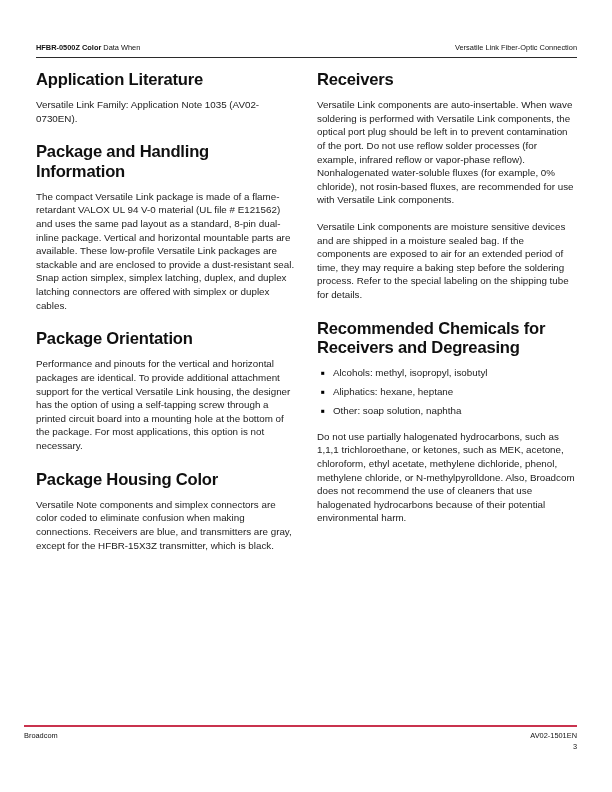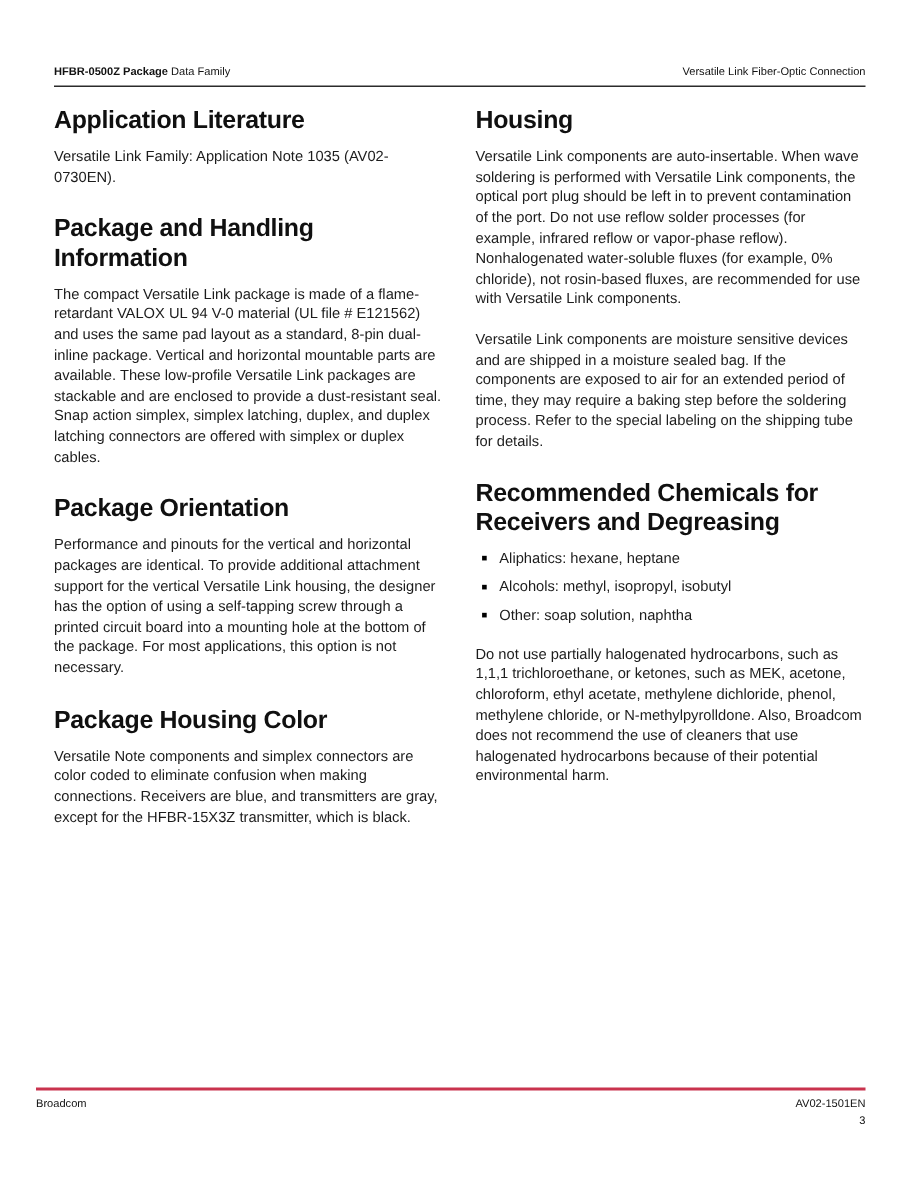--- a/index.html
+++ b/index.html
@@ -51,21 +51,21 @@
     font-size:7.4px;color:#111;margin-top:3.5px;}
   .footer-pagenum{text-align:right;font-size:7.4px;color:#111;margin-top:2.5px;}
 </style>
 </head>
 <body>
 
 <div class="page">
 
   <div class="header">
     <div class="header-row">
-      <span class="header-left"><span class="bold">HFBR-0500Z Package</span><span> Data Family</span></span>
+      <span class="header-left"><span class="bold">HFBR-0500Z Color</span><span> Data When</span></span>
       <span class="header-right">Versatile Link Fiber-Optic Connection</span>
     </div>
     <div class="header-rule"></div>
   </div>
 
   <div class="columns">
 
     <div class="col">
 
       <h2>Application Literature</h2>
@@ -77,33 +77,33 @@
       <h2>Package Orientation</h2>
       <p>Performance and pinouts for the vertical and horizontal packages are identical. To provide additional attachment support for the vertical Versatile Link housing, the designer has the option of using a self-tapping screw through a printed circuit board into a mounting hole at the bottom of the package. For most applications, this option is not necessary.</p>
 
       <h2>Package Housing Color</h2>
       <p>Versatile Note components and simplex connectors are color coded to eliminate confusion when making connections. Receivers are blue, and transmitters are gray, except for the HFBR-15X3Z transmitter, which is black.</p>
 
     </div>
 
     <div class="col">
 
-      <h2>Housing</h2>
+      <h2>Receivers</h2>
       <p>Versatile Link components are auto-insertable. When wave soldering is performed with Versatile Link components, the optical port plug should be left in to prevent contamination of the port. Do not use reflow solder processes (for example, infrared reflow or vapor-phase reflow). Nonhalogenated water-soluble fluxes (for example, 0% chloride), not rosin-based fluxes, are recommended for use with Versatile Link components.</p>
       <p>Versatile Link components are moisture sensitive devices and are shipped in a moisture sealed bag. If the components are exposed to air for an extended period of time, they may require a baking step before the soldering process. Refer to the special labeling on the shipping tube for details.</p>
 
       <h2>Recommended Chemicals for Receivers and Degreasing</h2>
       <ul class="bullets">
         <li>
           <span class="sq">■</span>
-          <span>Aliphatics: hexane, heptane</span>
+          <span>Alcohols: methyl, isopropyl, isobutyl</span>
         </li>
         <li>
           <span class="sq">■</span>
-          <span>Alcohols: methyl, isopropyl, isobutyl</span>
+          <span>Aliphatics: hexane, heptane</span>
         </li>
         <li>
           <span class="sq">■</span>
           <span>Other: soap solution, naphtha</span>
         </li>
       </ul>
       <p>Do not use partially halogenated hydrocarbons, such as 1,1,1 trichloroethane, or ketones, such as MEK, acetone, chloroform, ethyl acetate, methylene dichloride, phenol, methylene chloride, or N-methylpyrolldone. Also, Broadcom does not recommend the use of cleaners that use halogenated hydrocarbons because of their potential environmental harm.</p>
 
     </div>
   </div>

